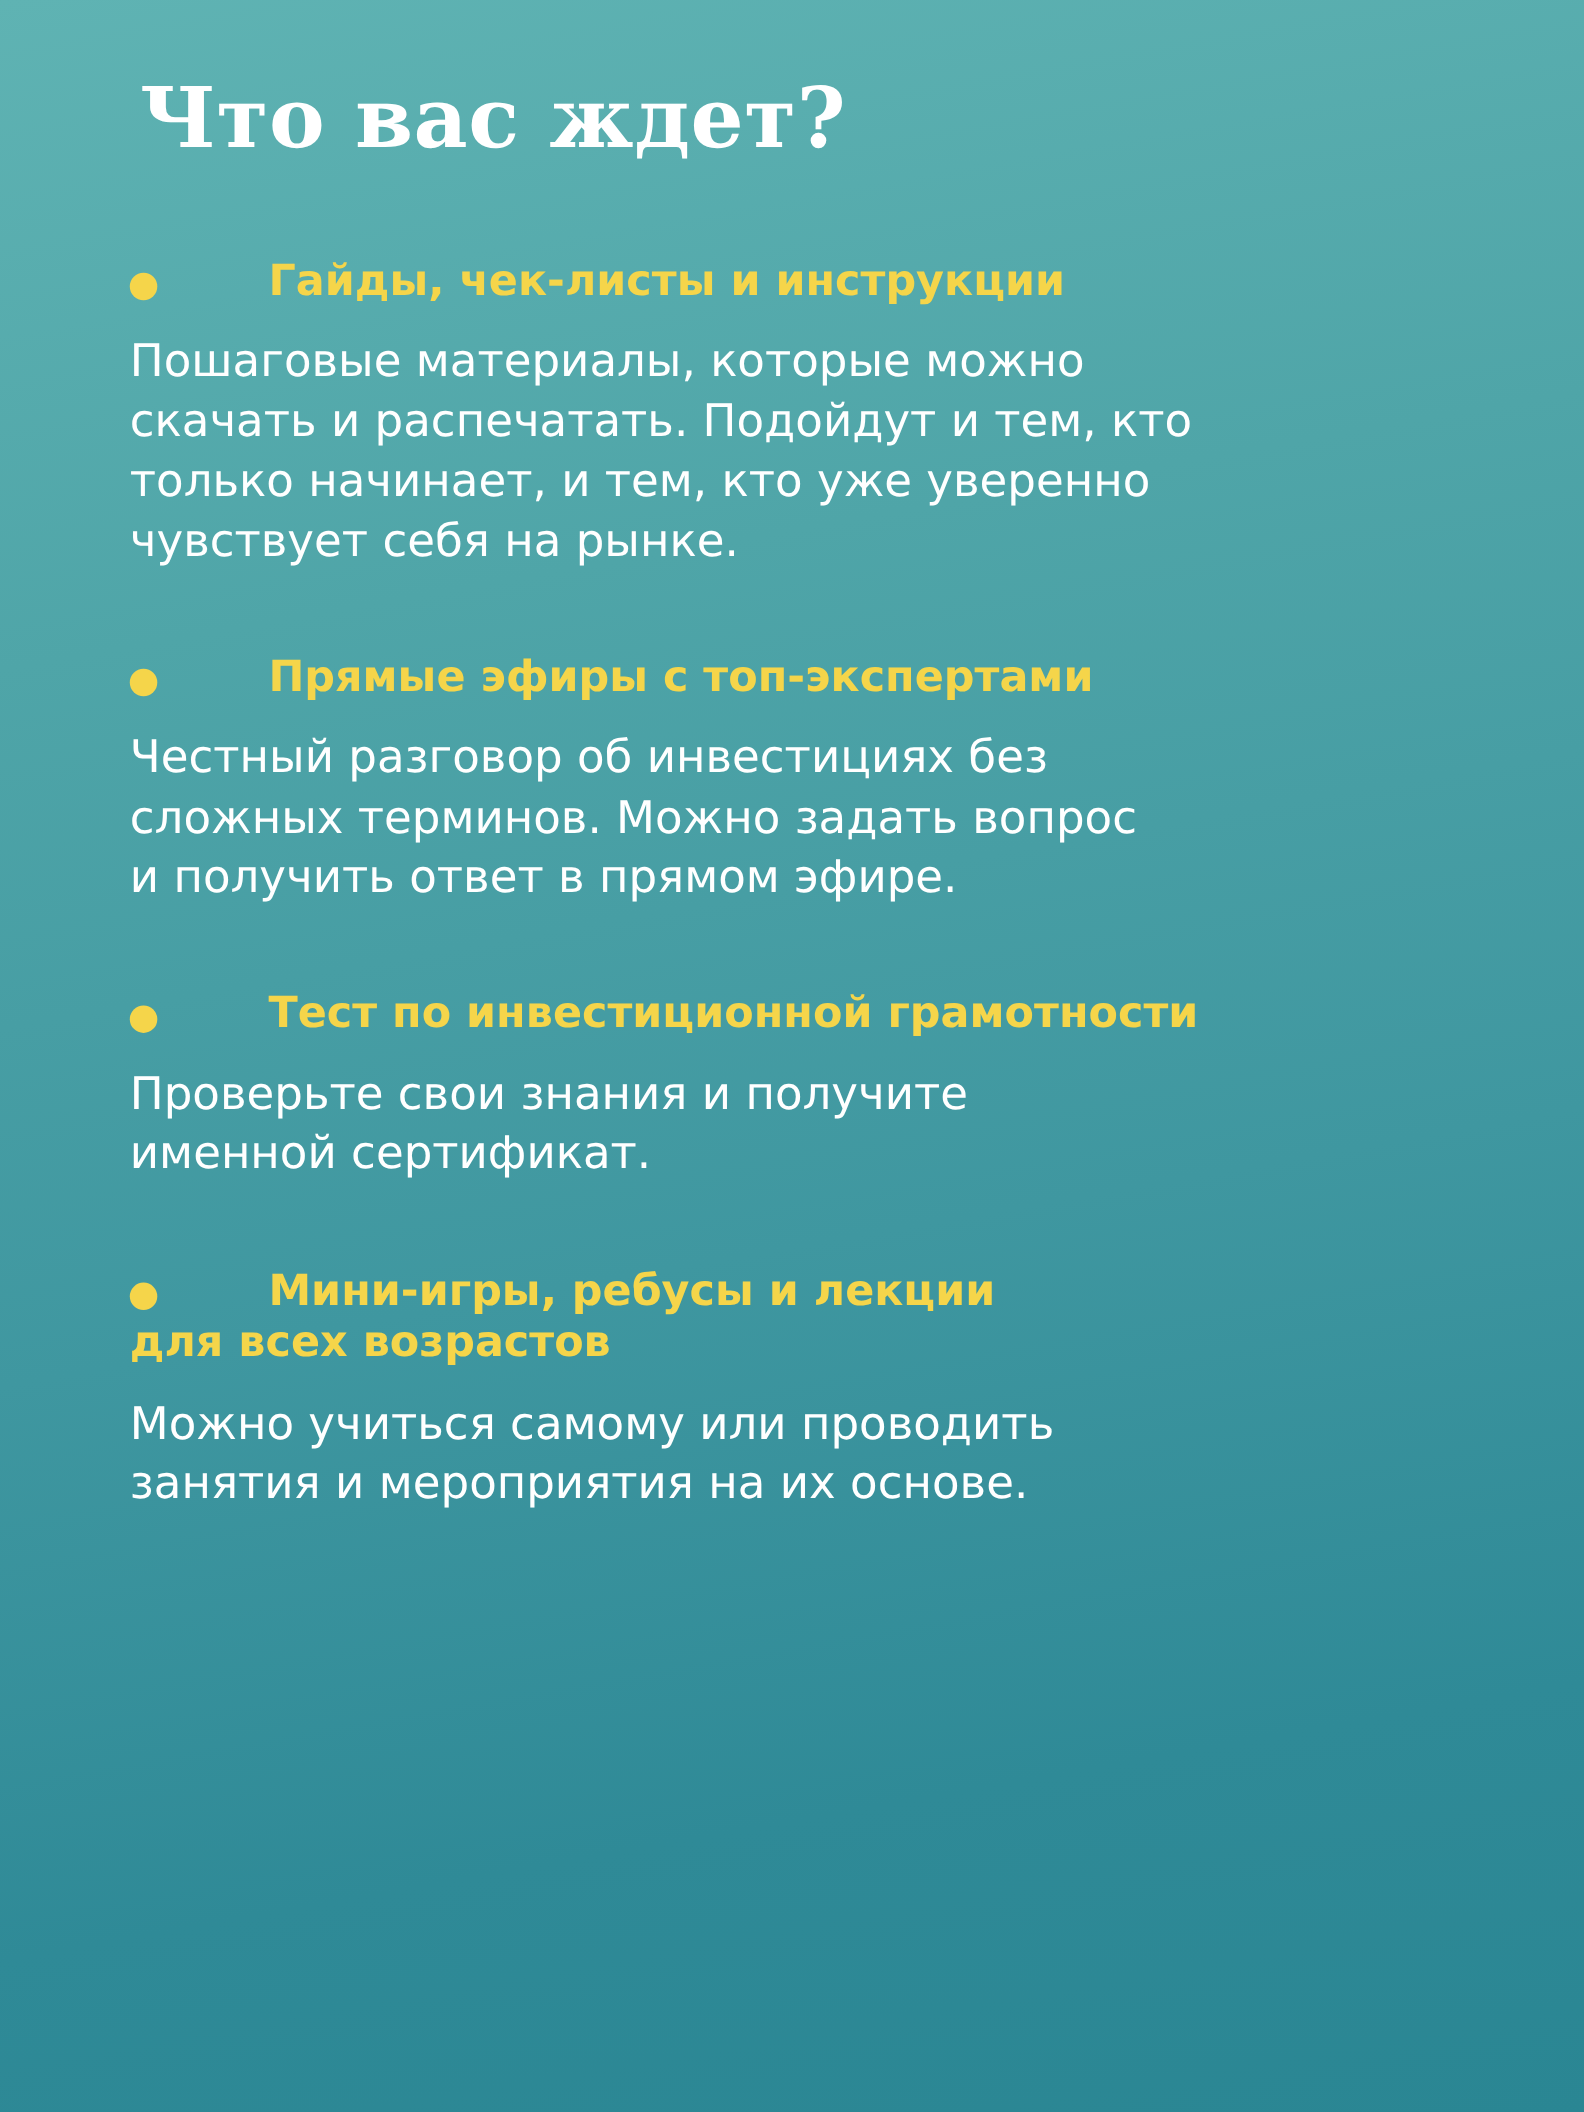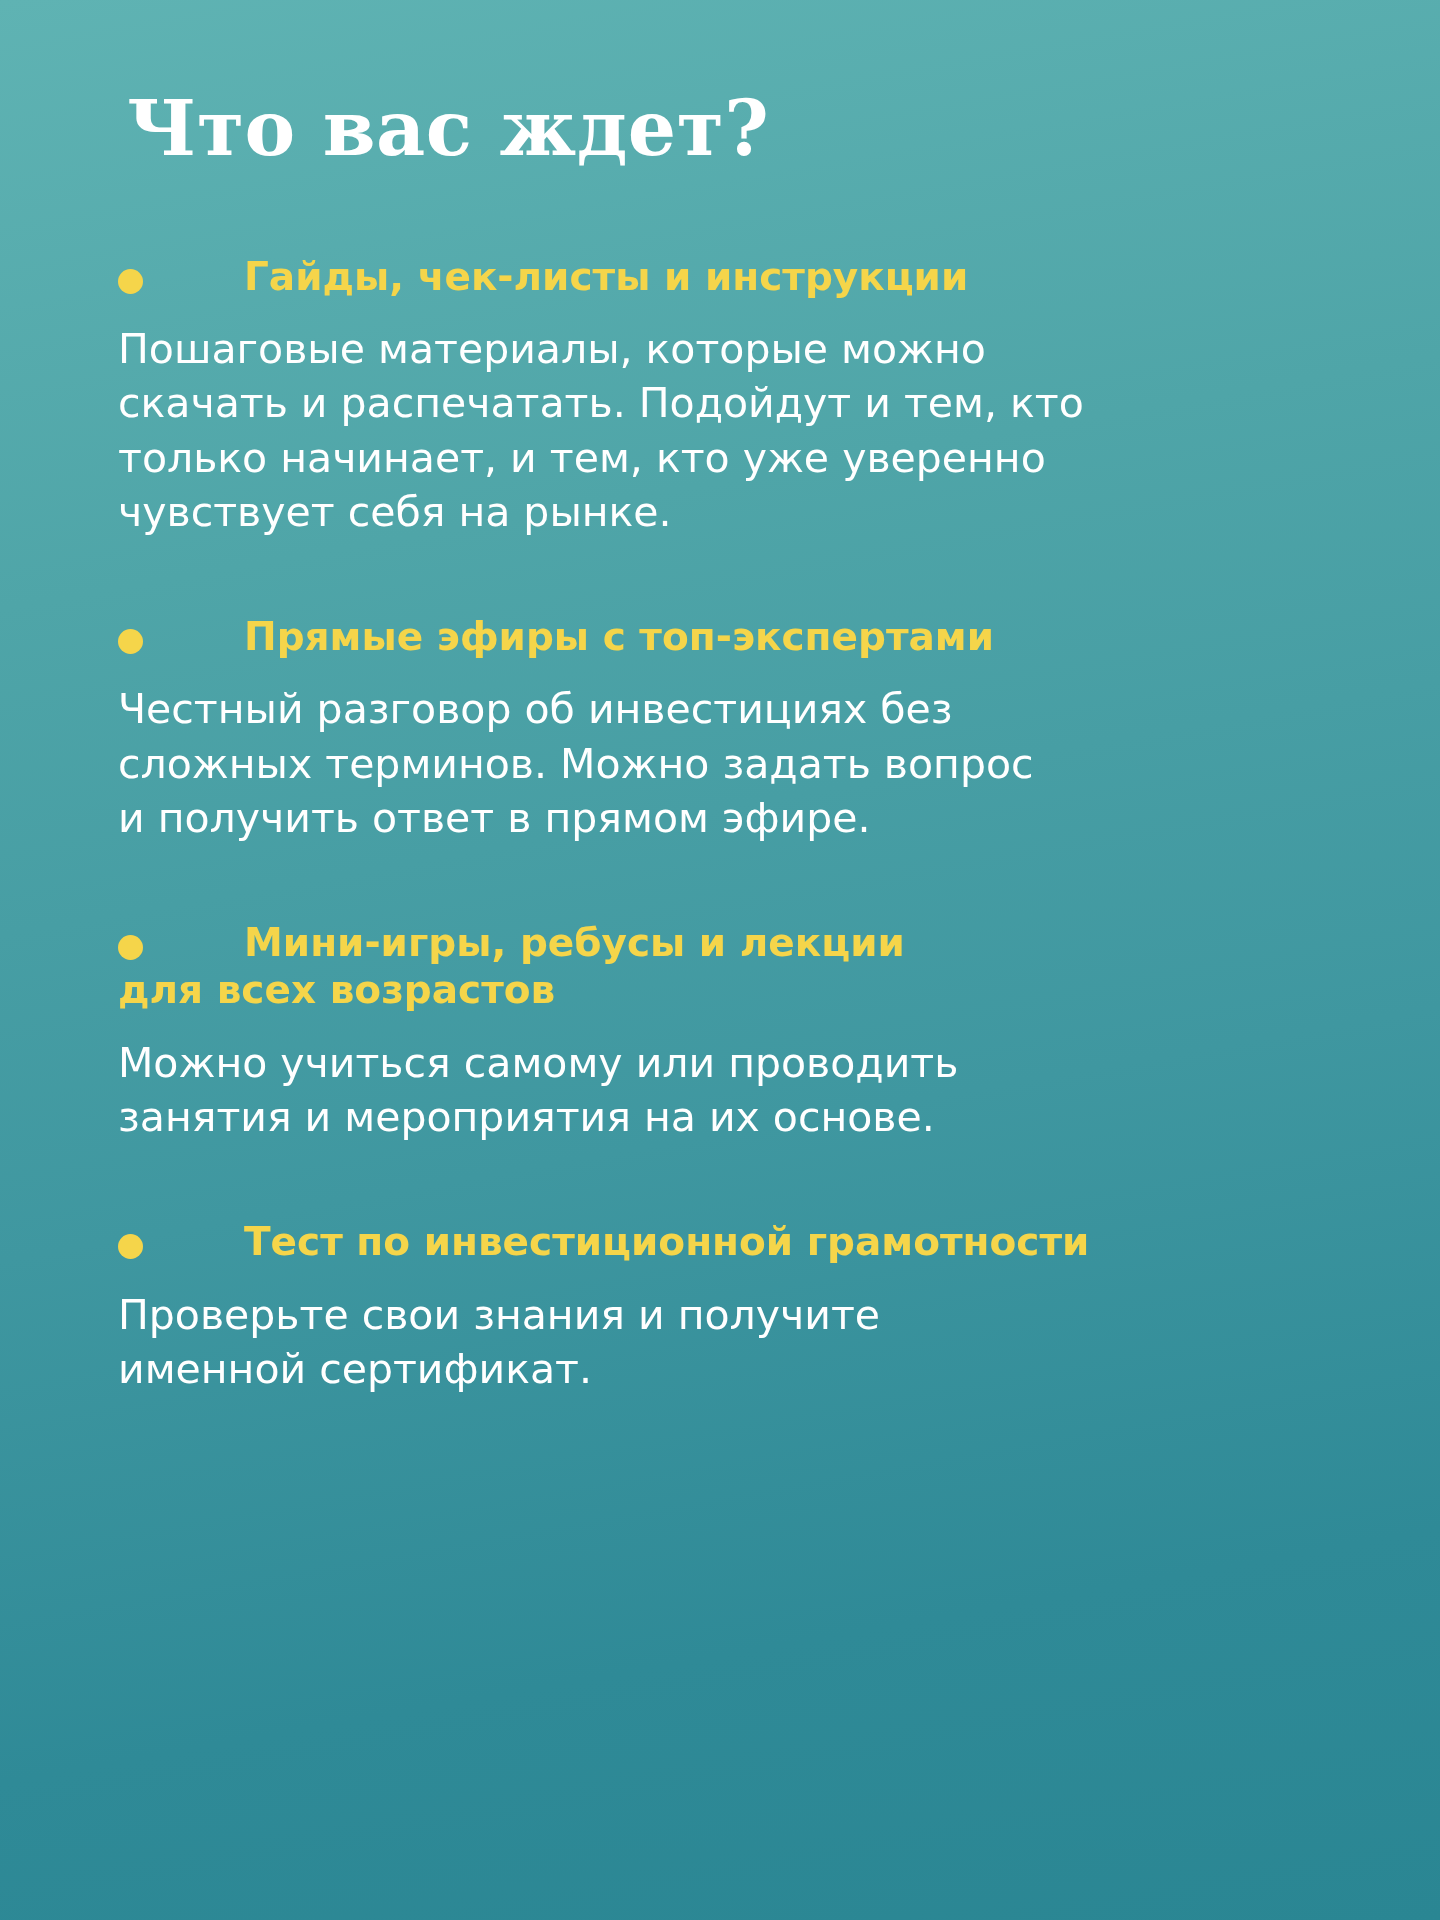--- a/index.html
+++ b/index.html
@@ -11,21 +11,21 @@
     height: 1920px;
     background: linear-gradient(170deg, #5fb3b3 0%, #4fa5a8 28%, #3f97a0 58%, #2f8a97 82%, #2a8693 100%);
     font-family: "DejaVu Sans", sans-serif;
     overflow: hidden;
   }
   .page {
     position: relative;
     width: 1440px;
     height: 1920px;
     box-sizing: border-box;
-    padding: 89px 110px 0 118px;
+    padding: 68px 110px 0 118px;
   }
   .page-title {
     font-family: "DejaVu Serif", serif;
     font-weight: 700;
     font-size: 76px;
     line-height: 1.05;
     color: #ffffff;
     margin: 0 0 84px 9px;
     letter-spacing: 0.5px;
   }
@@ -109,32 +109,32 @@
       </div>
       <p class="feature-desc">Честный разговор об инвестициях без
 сложных терминов. Можно задать вопрос
 и получить ответ в прямом эфире.</p>
     </li>
 
     <li class="feature-item">
       <div class="feature-head">
         <span class="bullet"></span>
         <span class="feature-title">
+          <span class="lead">Тест по инвестиционной грамотности</span><span></span>
+        </span>
+      </div>
+      <p class="feature-desc">Проверьте свои знания и получите
+именной сертификат.</p>
+    </li>
+
+    <li class="feature-item">
+      <div class="feature-head">
+        <span class="bullet"></span>
+        <span class="feature-title">
           <span class="lead">Мини-игры, ребусы и лекции</span><br><span>для всех возрастов</span>
         </span>
       </div>
       <p class="feature-desc">Можно учиться самому или проводить
 занятия и мероприятия на их основе.</p>
     </li>
 
-    <li class="feature-item">
-      <div class="feature-head">
-        <span class="bullet"></span>
-        <span class="feature-title">
-          <span class="lead">Тест по инвестиционной грамотности</span><span></span>
-        </span>
-      </div>
-      <p class="feature-desc">Проверьте свои знания и получите
-именной сертификат.</p>
-    </li>
-
   </ul>
 </div>
 
 </body></html>

